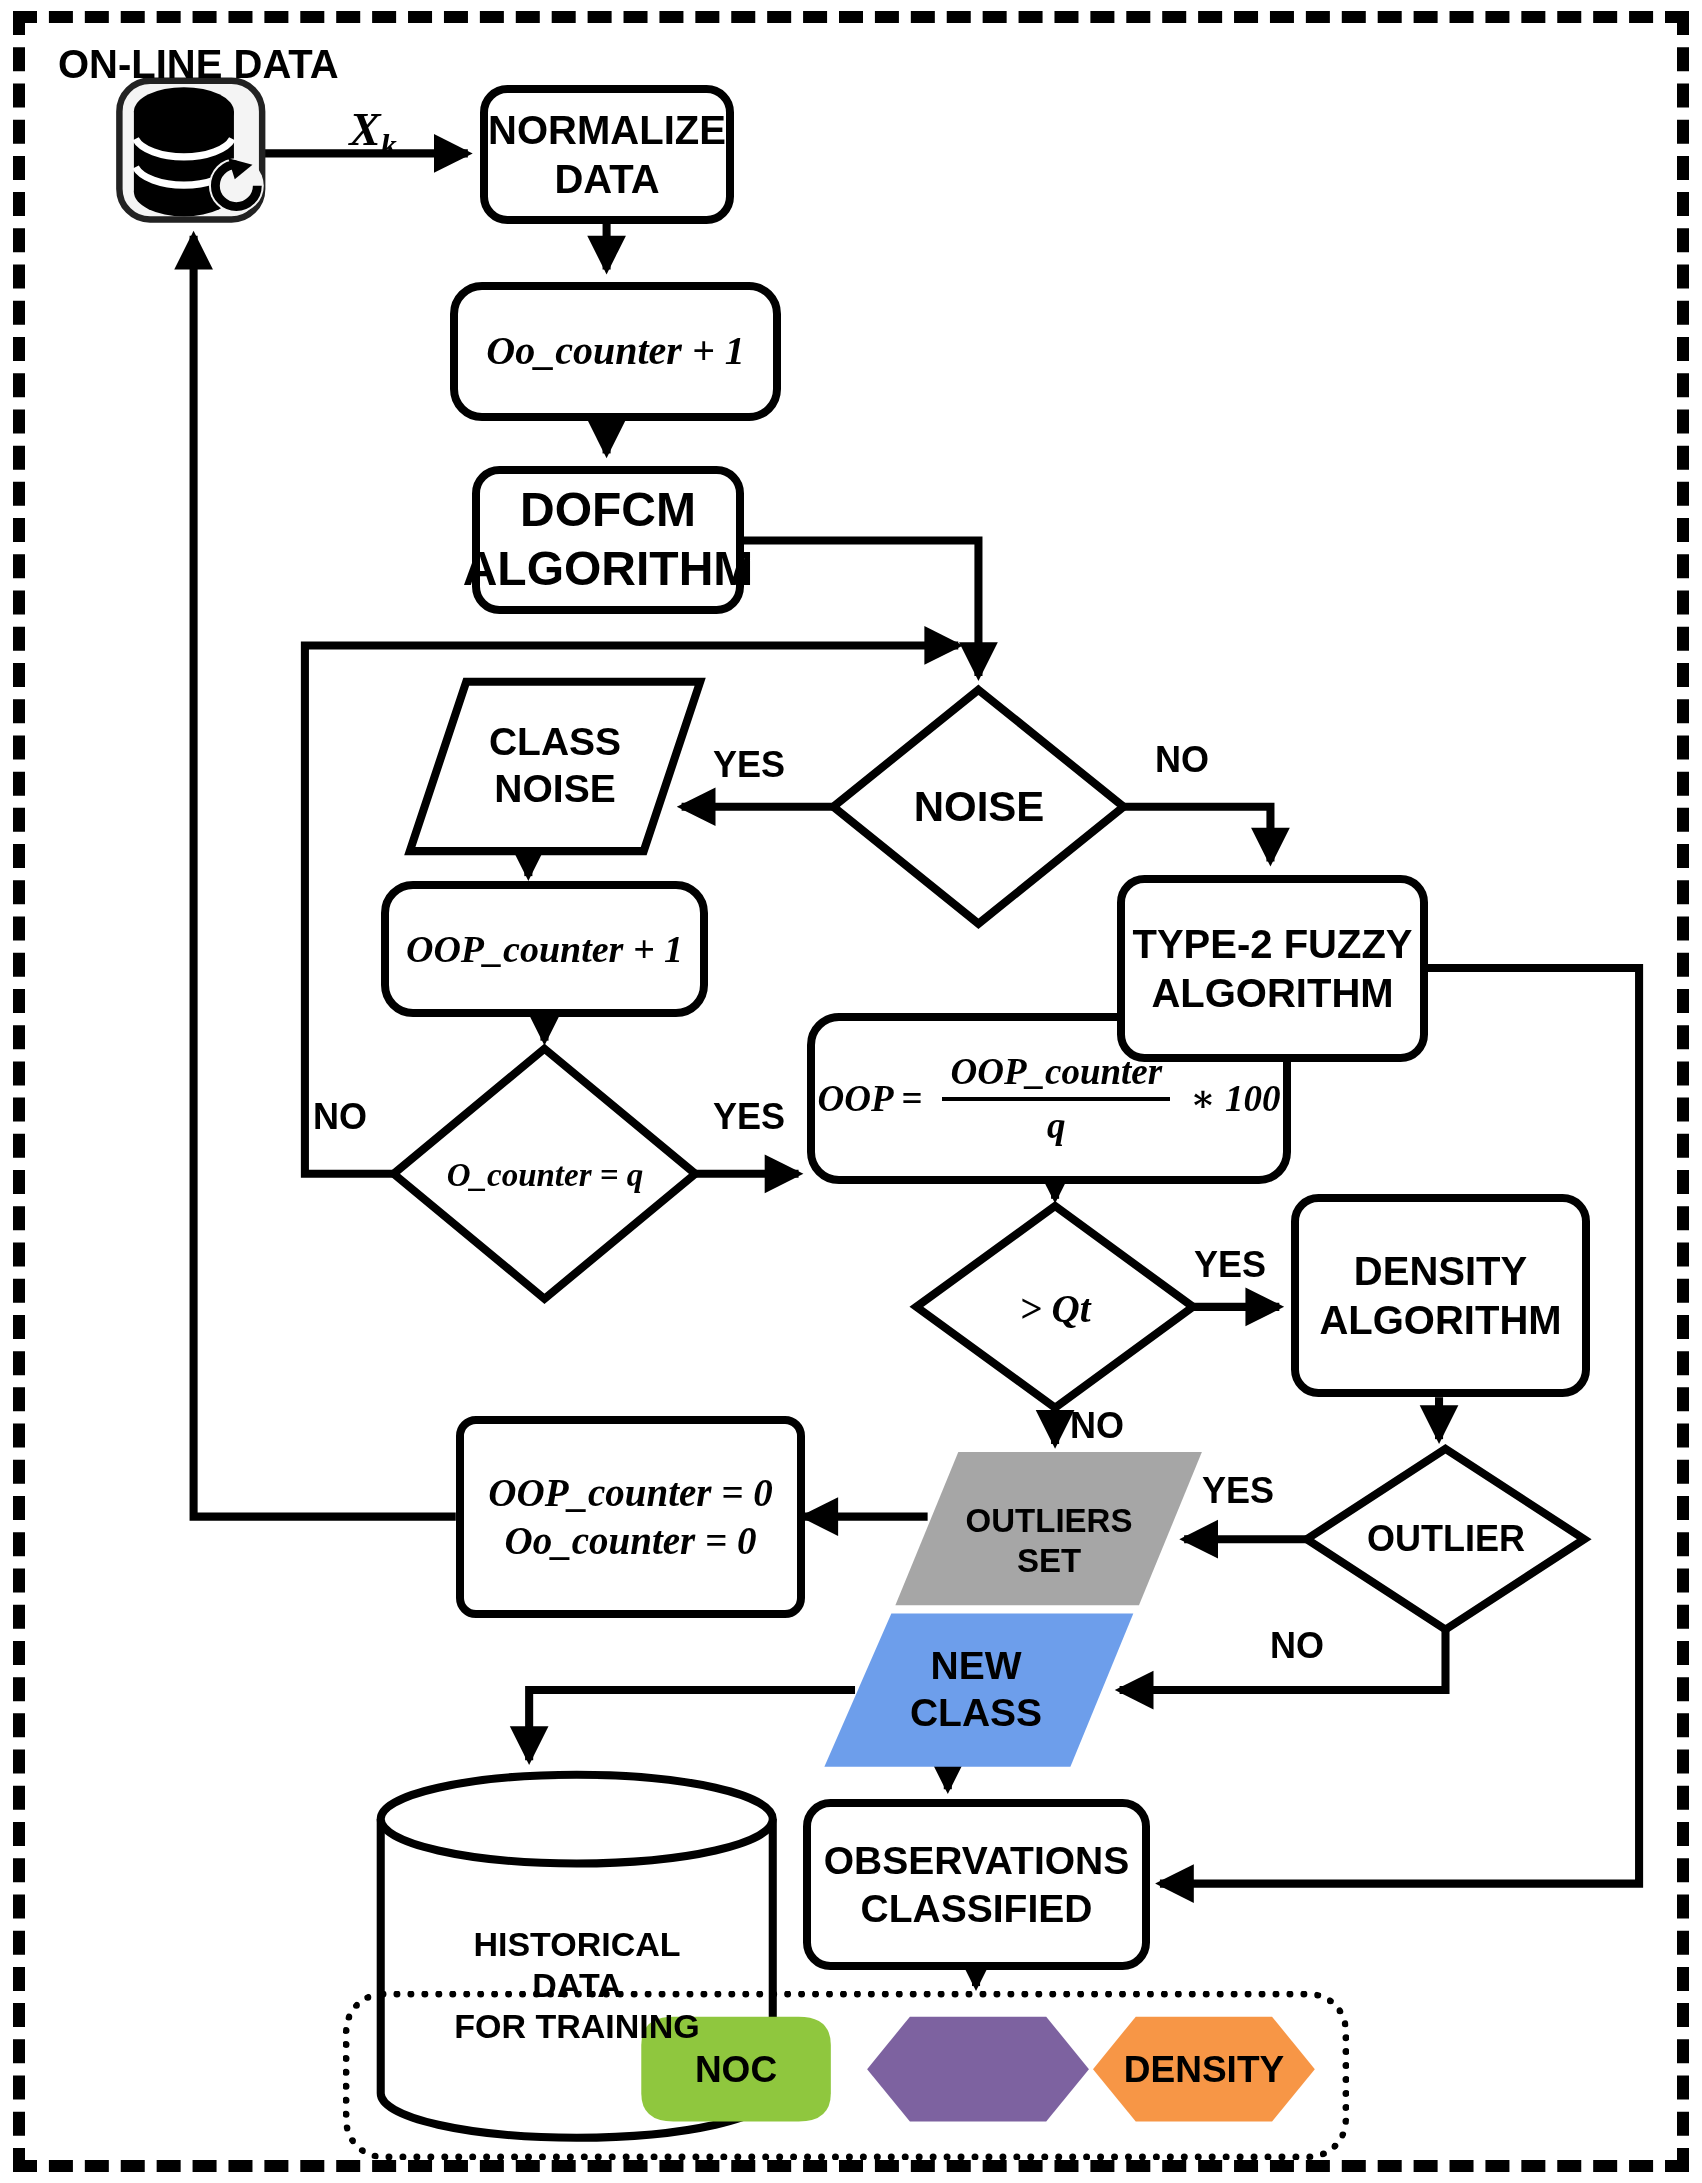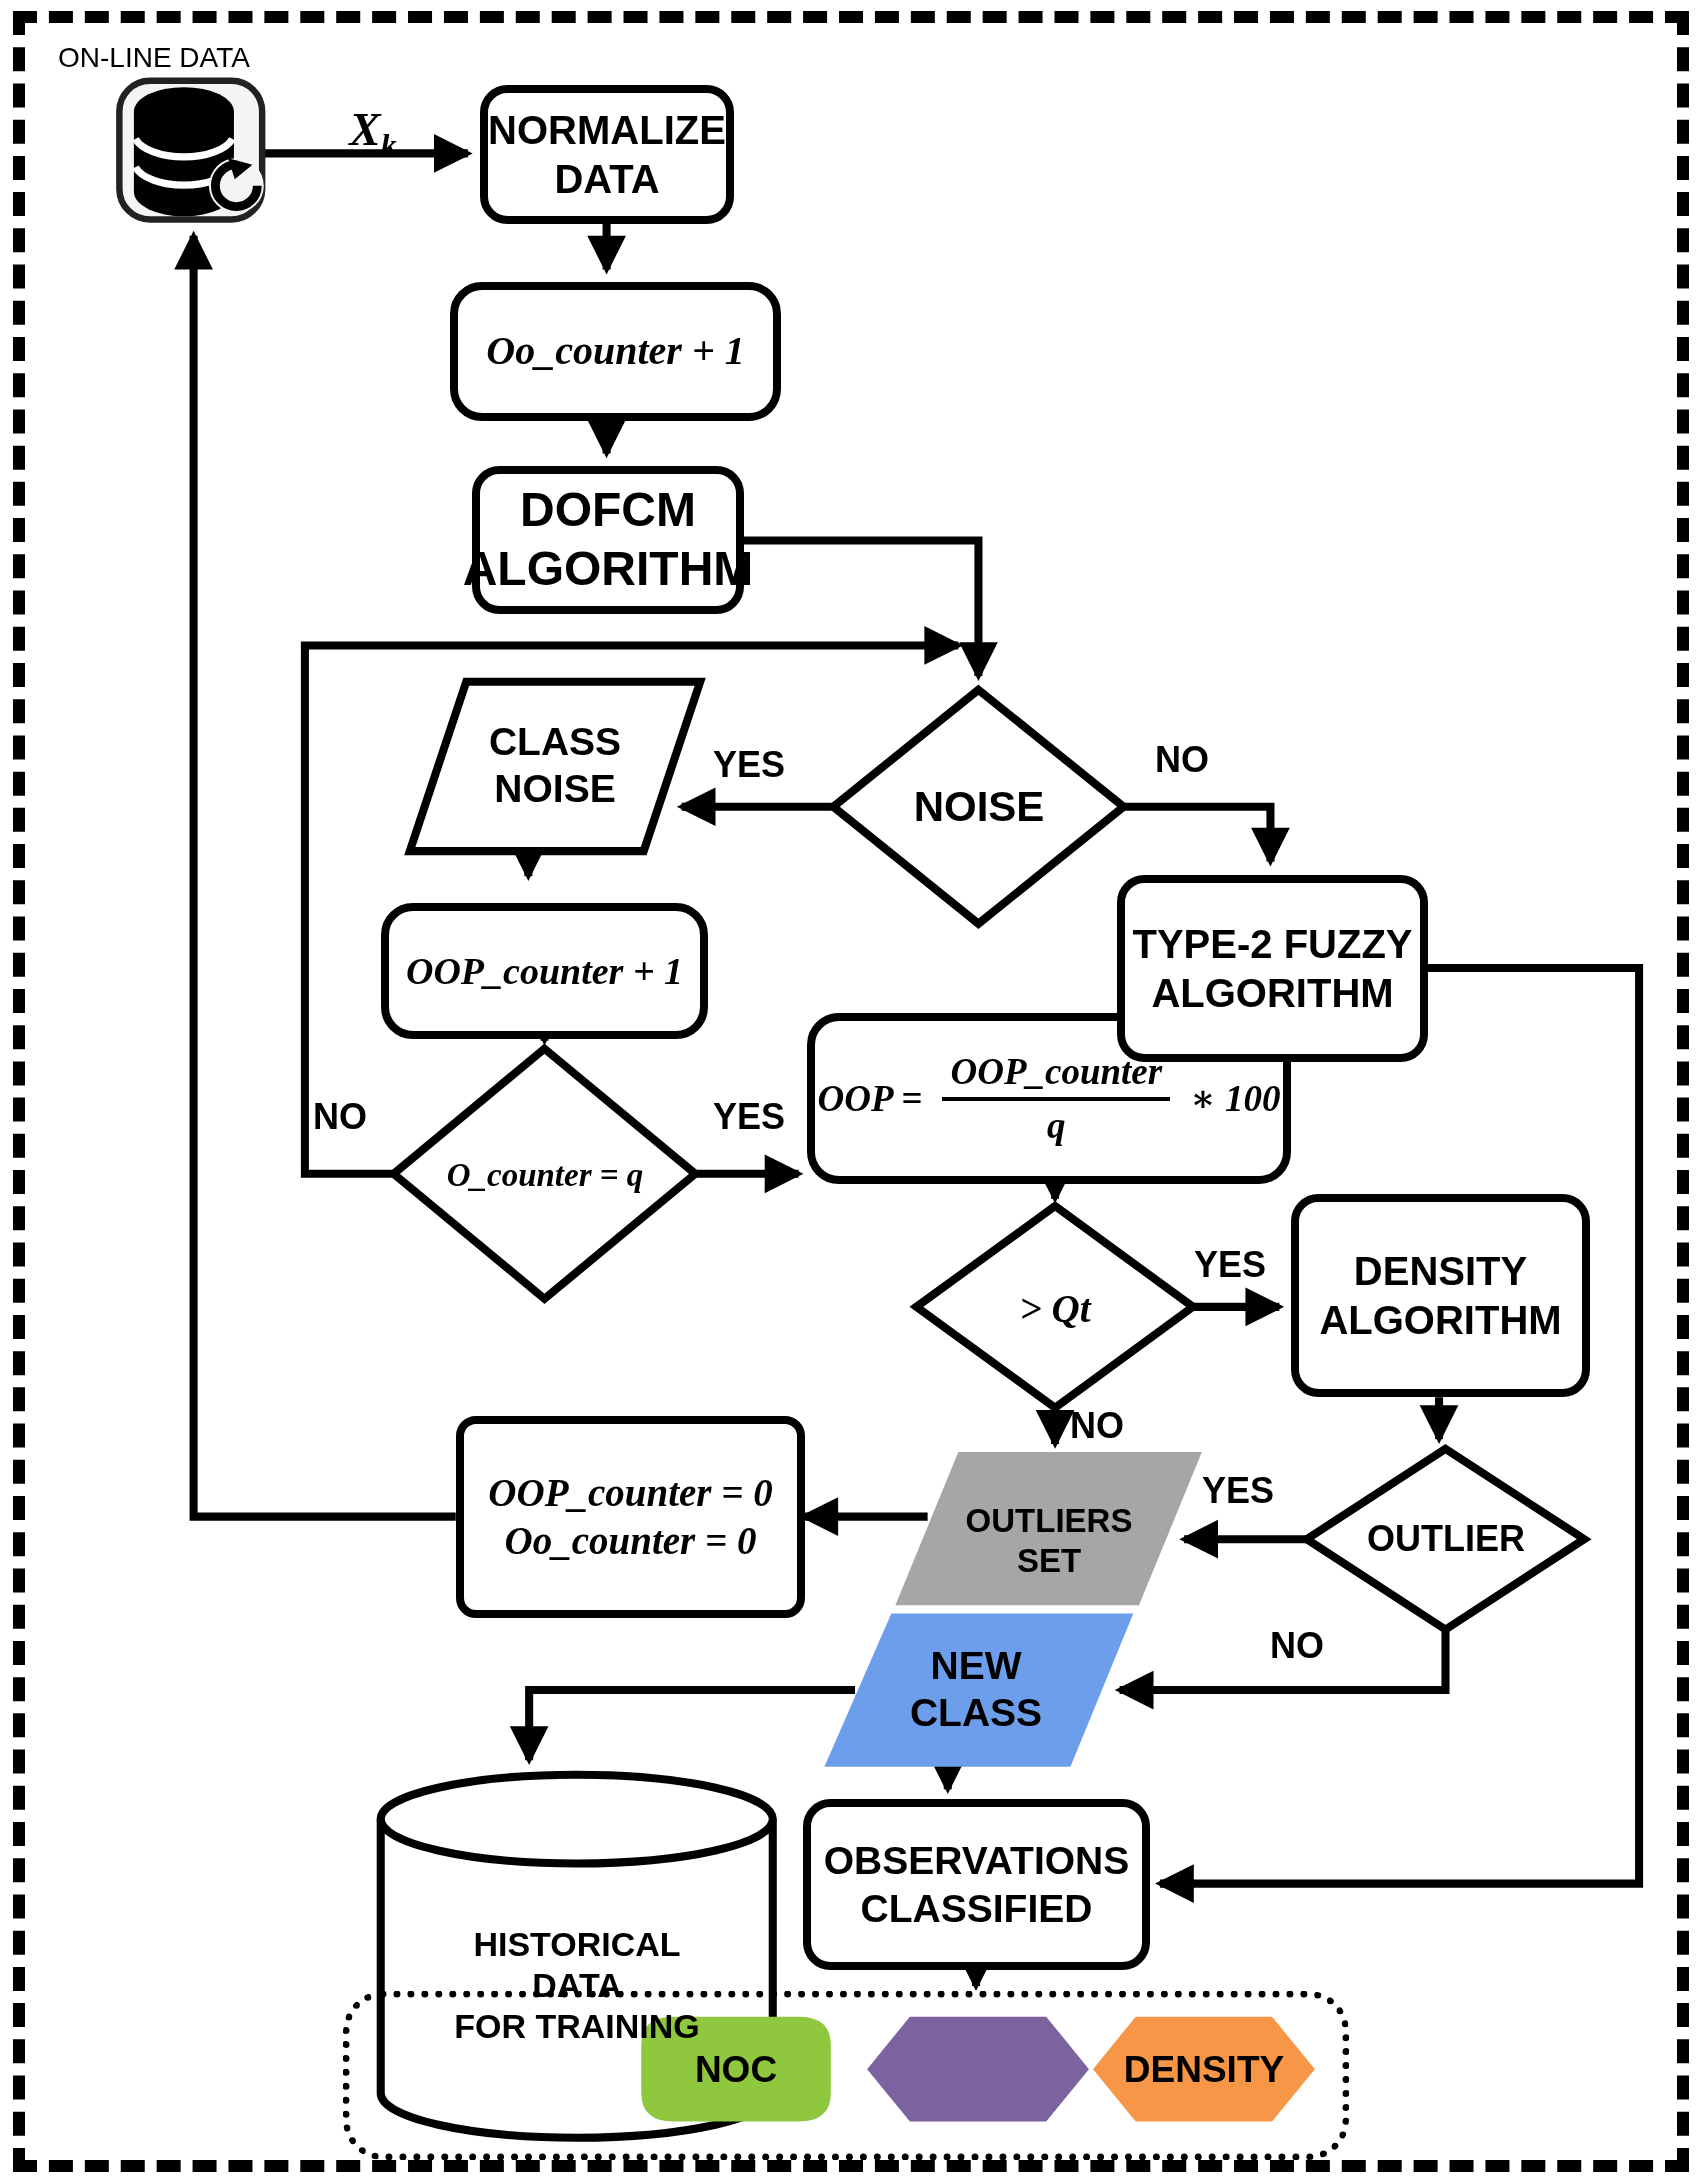--- a/index.html
+++ b/index.html
@@ -33,21 +33,21 @@
   .edge-lbl{font-size:36px;}
   .frac{display:inline-flex;flex-direction:column;align-items:center;margin:0 0;}
   .frac .num{padding:0 8px 3.2px 8px;border-bottom:4.8px solid #000;}
   .frac .den{padding-top:1.6px;}
   .formula-row{display:flex;align-items:center;justify-content:center;gap:20px;}
   .dotted-box{
     position:absolute;border:7.3px dotted #000;border-radius:40px;background:transparent;
   }
   .hex-lbl{position:absolute;display:flex;align-items:center;justify-content:center;
     font-weight:bold;font-size:37px;color:#000;}
-  .title-lbl{position:absolute;font-weight:normal;font-size:28px;color:#000;text-align:right;}
+  .title-lbl{position:absolute;font-weight:bold;font-size:40px;color:#000;text-align:right;}
   .xk{font-size:47px;}
   .xk .sub{font-size:32px;vertical-align:-11.3px;}
 </style>
 </head>
 <body>
 
 <div class="page">
   <div class="outer-border"></div>
 
   <svg class="wire" viewBox="0 0 2110 2706">
@@ -139,21 +139,21 @@
     <div>ALGORITHM</div>
   </div>
 
   <div class="lbl sans" style="left:979px;top:807px;font-size:42px;">NOISE</div>
 
   <div class="lbl sans" style="left:555px;top:766px;font-size:39px;">
     <div>CLASS</div>
     <div>NOISE</div>
   </div>
 
-  <div class="node math" style="left:381px;top:881px;width:327px;height:136px;font-size:38px;border-radius:32px;margin-top:22px;">
+  <div class="node math" style="left:381px;top:881px;width:327px;height:136px;font-size:38px;border-radius:32px;">
     <div>OOP_counter + 1</div>
   </div>
 
   <div class="lbl math" style="left:545px;top:1176px;font-size:33px;">O_counter = q</div>
 
   <div class="node math" style="left:807px;top:1013px;width:484px;height:171px;font-size:37px;border-radius:32px;">
     <div class="formula-row">
       <span>OOP =</span>
       <span class="frac">
         <span class="num">OOP_counter</span>

